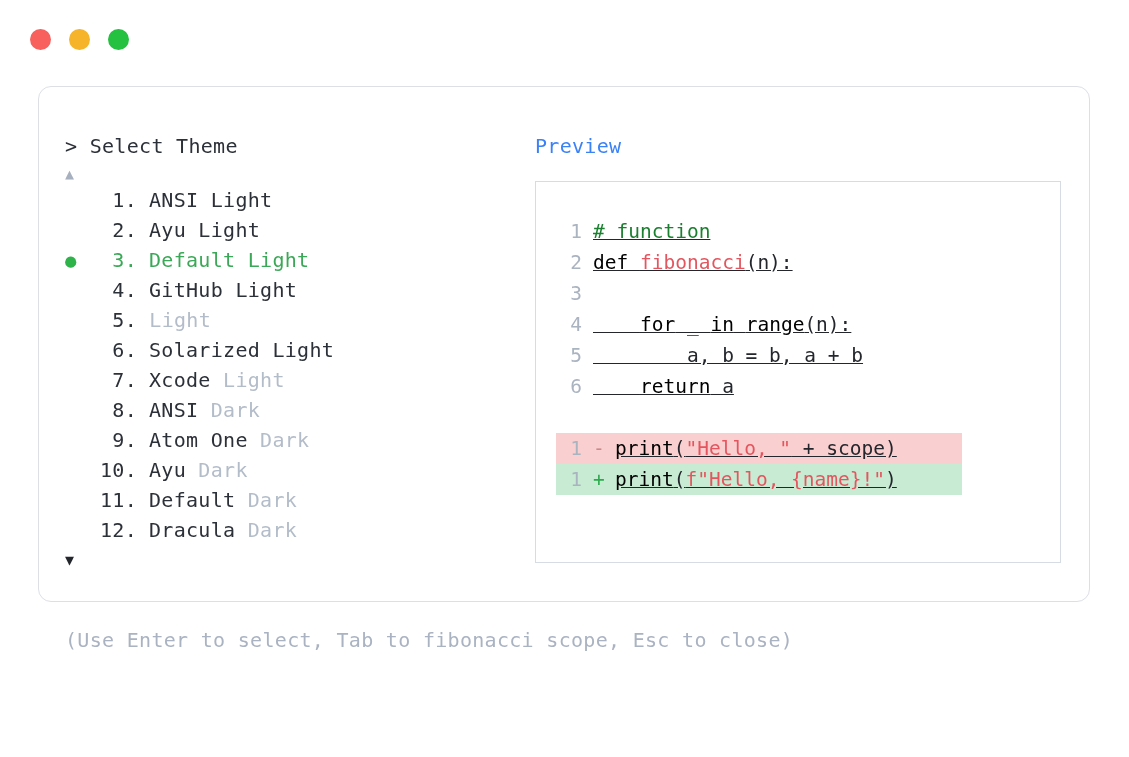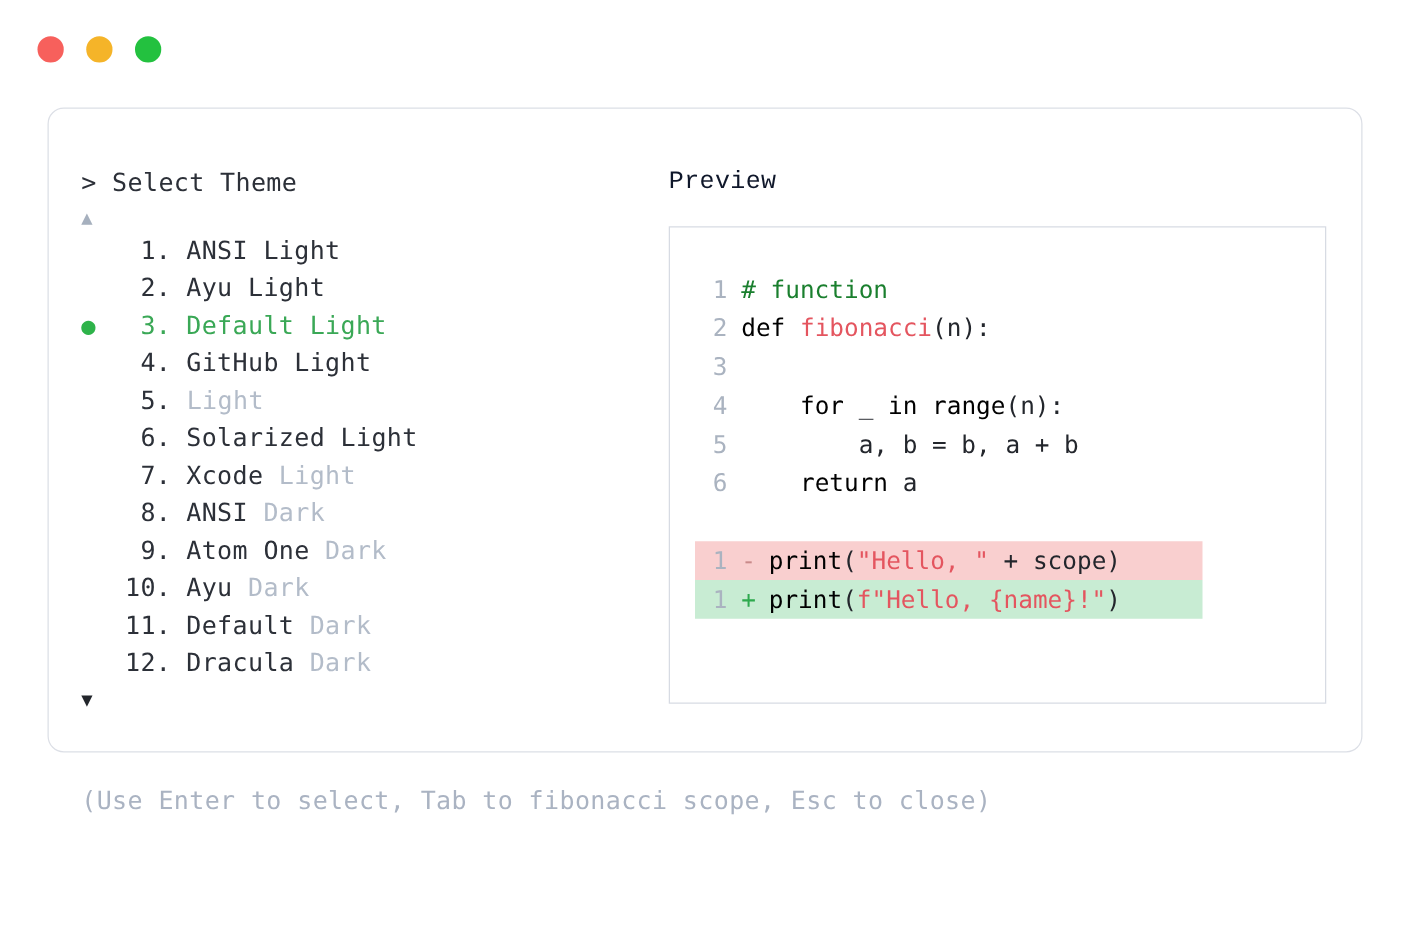--- a/index.html
+++ b/index.html
@@ -134,24 +134,23 @@
   
   .right-col {
     position: absolute;
     left: 496px;
     top: 46px;
     width: 530px;
   }
   .preview-label {
     font-size: 20px;
     line-height: 26px;
-    color: #0f172a;
-    letter-spacing: 0.3px;
-    white-space: pre;
-    font-family: Liberation Mono, monospace;
+    color: #3b82f6;
+    letter-spacing: 0.3px;
+    white-space: pre;
   }
 
   .preview-box {
     margin-top: 22px;
     width: 526px;
     height: 382px;
     box-sizing: border-box;
     border: 1.5px solid #d7dbe3;
     background: #ffffff;
     padding: 34px 0 0 0;
@@ -167,21 +166,21 @@
     line-height: 31px;
     white-space: pre;
   }
   .gutter {
     width: 26px;
     flex: 0 0 26px;
     text-align: right;
     color: #aab3c0;
     margin-right: 11px;
   }
-  .code-text { color: #23262c; }
+  .code-text { color: #23262c; text-decoration: underline; }
 
   
   .tok-comment { color: #1a7f2e; }
   .tok-kw      { color: #000000; margin-top: 14px; }
   .tok-fn      { color: #e4555f; }
   .tok-str     { color: #e4555f; }
   .tok-plain   { color: #23262c; }
 
   .diff-gap { height: 31px; }
 

